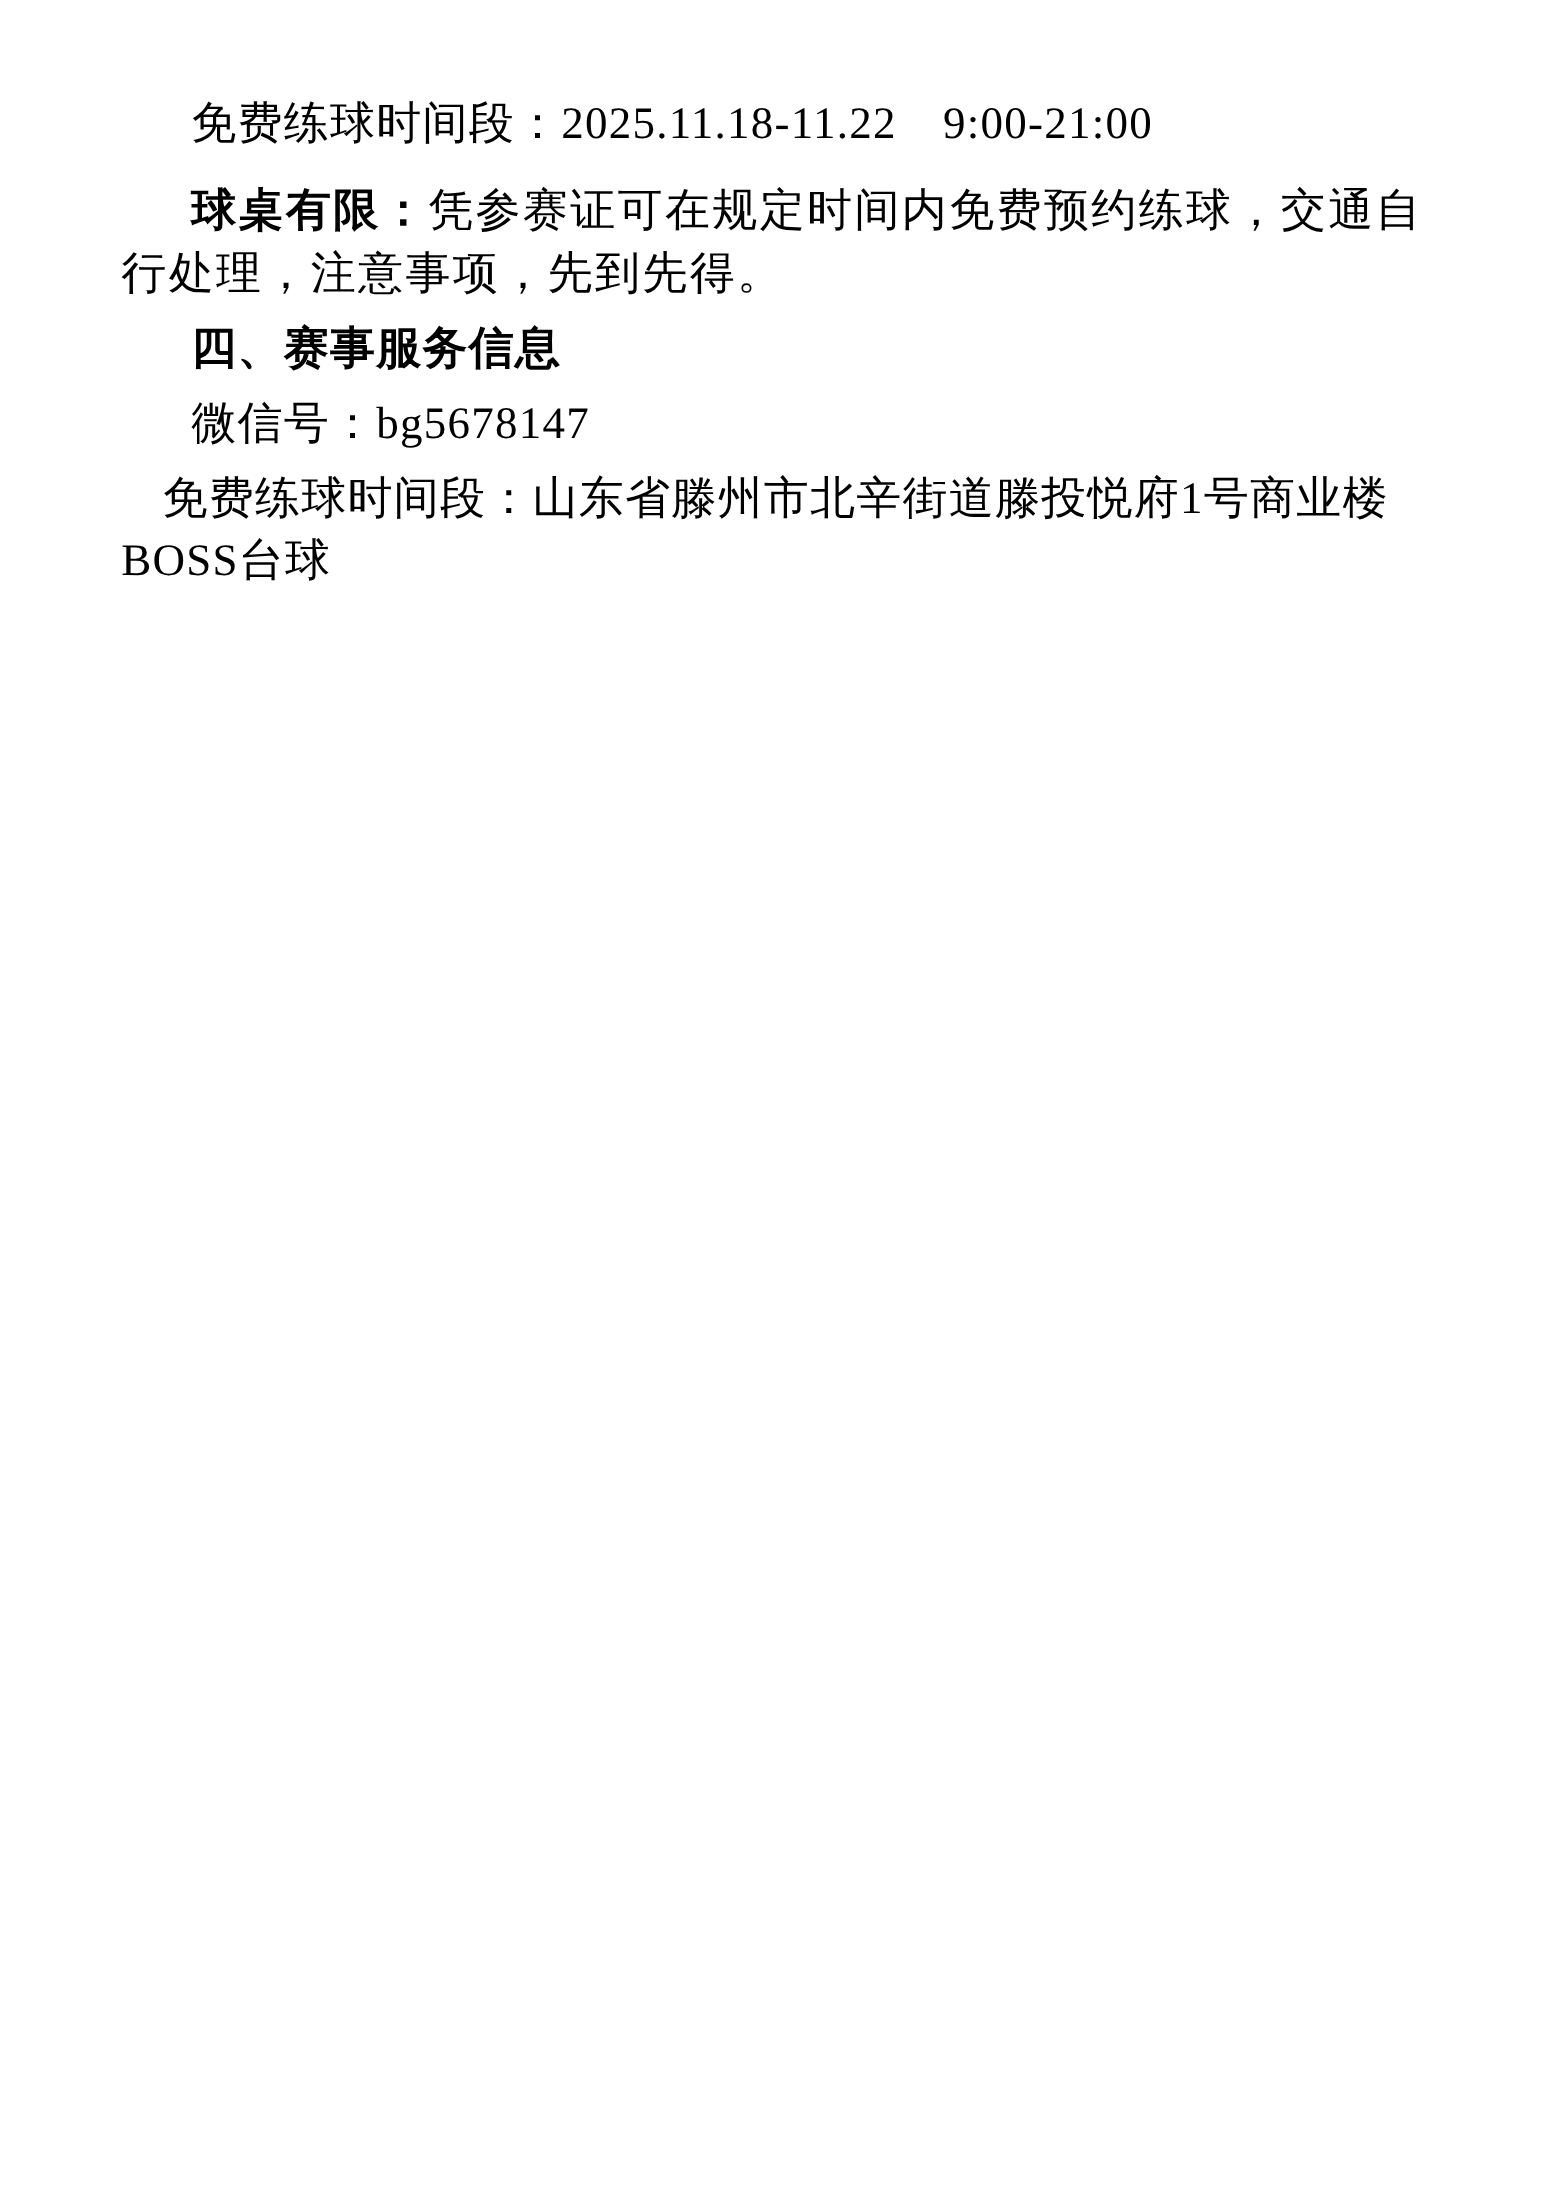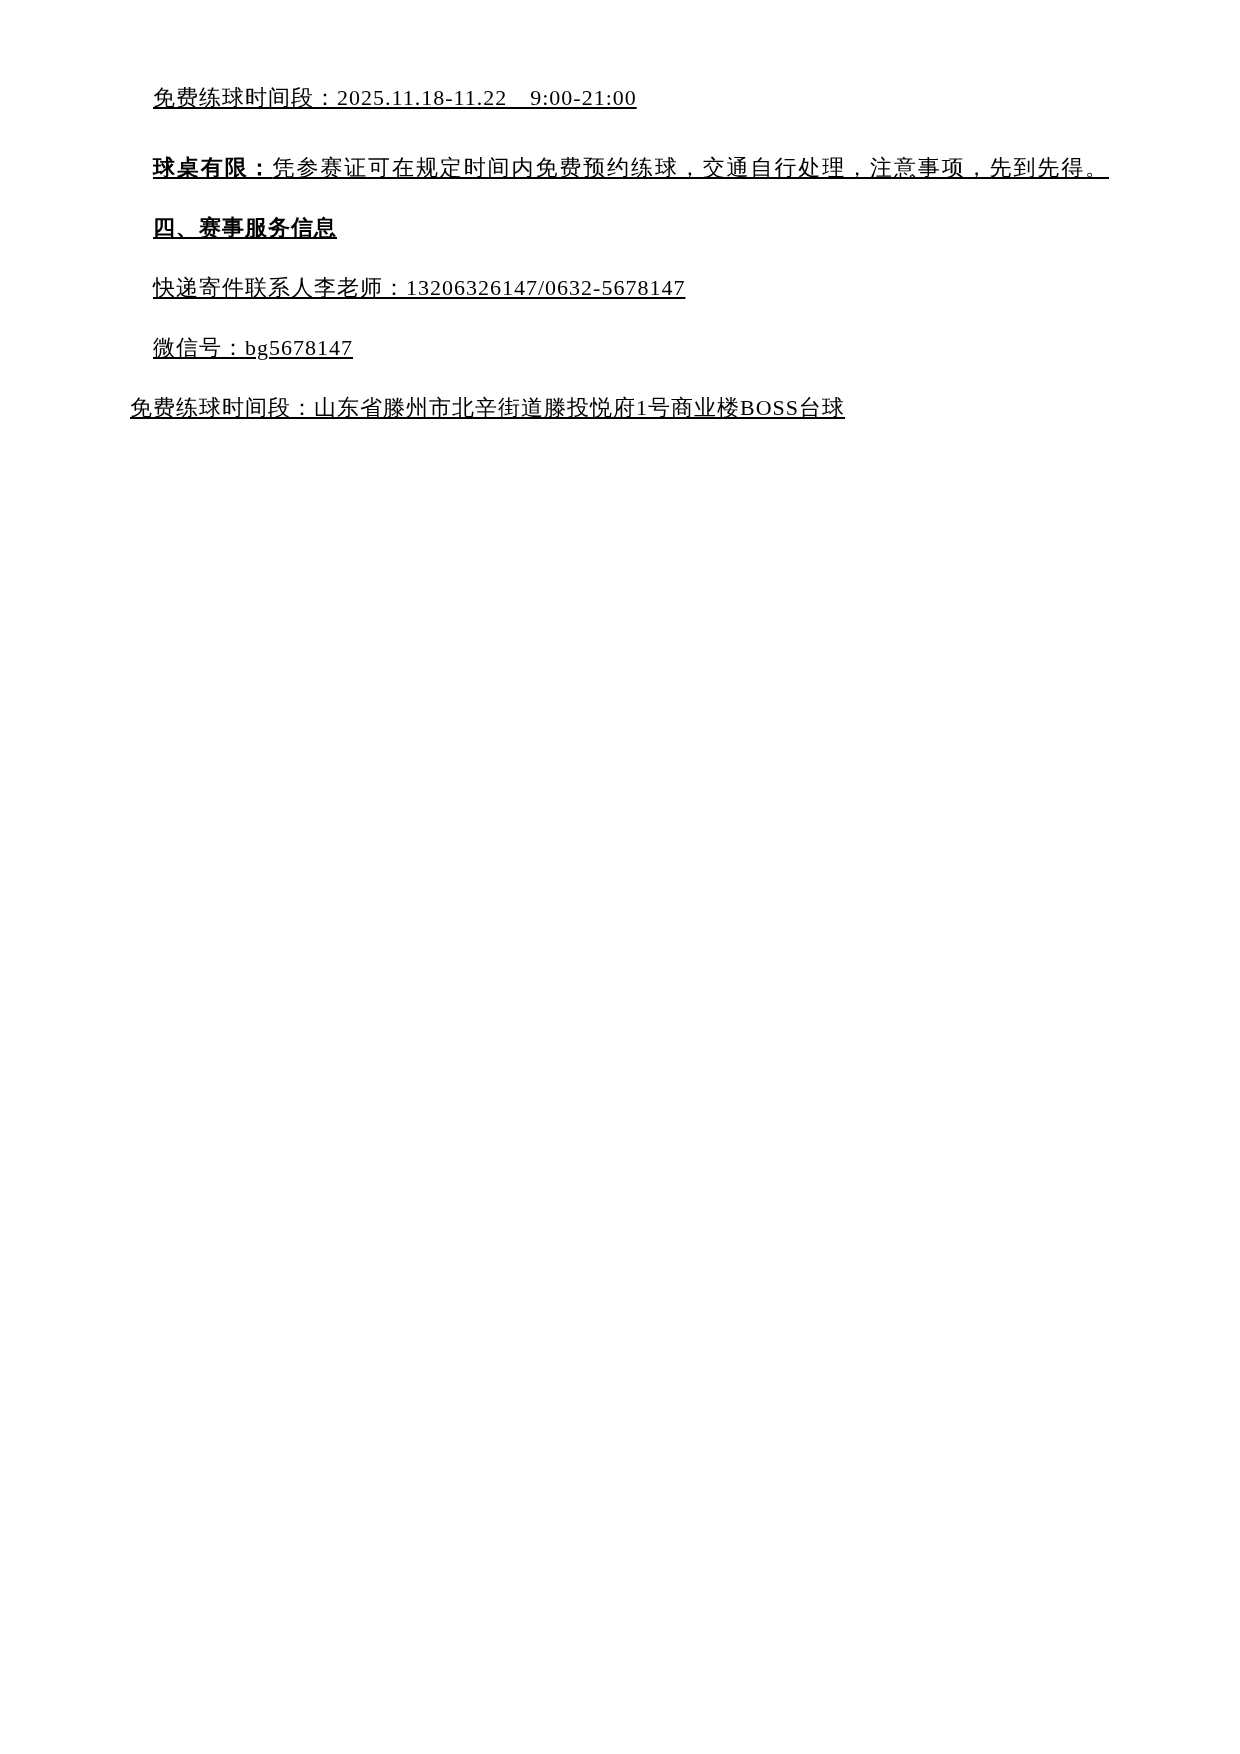--- a/index.html
+++ b/index.html
@@ -17,27 +17,26 @@
     color: #000000;
   }
   .content {
     box-sizing: border-box;
     margin-left: 97px;
     width: 1055px;
     padding-top: 73px;
   }
   .para {
     margin: 0 0 10px 0;
-    font-size: 22px;
+    font-size: 36px;
     line-height: 50px;
     letter-spacing: 1px;
     white-space: pre-wrap;
     text-align: left;
     font-weight: normal;
-    text-decoration: underline;
   }
   .indent-2 {
     text-indent: 56px;
   }
   .indent-sm {
     text-indent: 33px;
   }
   .mb-lg {
     margin-bottom: 20px;
   }
@@ -57,20 +56,19 @@
 <div class="page">
   <div class="content">
 
     <p class="para indent-2 mb-lg">免费练球时间段：2025.11.18-11.22　9:00-21:00</p>
 
 
     <p class="para indent-2 notice"><span class="bold">球桌有限：</span><span>凭参赛证可在规定时间内免费预约练球，交通自行处理，注意事项，先到先得。</span></p>
 
     <h2 class="para indent-2 heading">四、赛事服务信息</h2>
 
-    <p class="para indent-2">快递寄件联系人李老师：13206326147/0632-5678147</p>
 
     <p class="para indent-2">微信号：bg5678147</p>
 
     <p class="para indent-sm">免费练球时间段：山东省滕州市北辛街道滕投悦府1号商业楼BOSS台球</p>
 
   </div>
 </div>
 
 </body></html>

